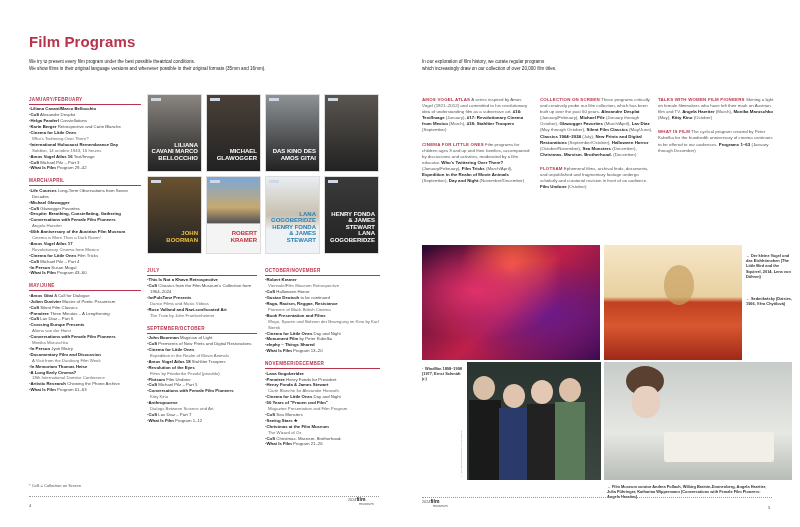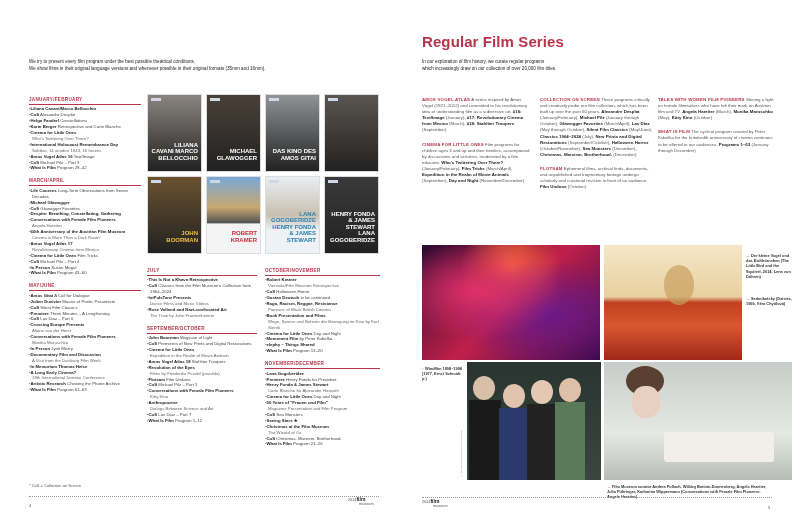--- a/index.html
+++ b/index.html
@@ -43,20 +43,21 @@
   .photo { position: absolute; overflow: hidden; }
   .caption { position: absolute; font-size: 3.9px; line-height: 5.2px; color: #333; font-weight: bold; }
   .caption .arrow { color: #b8344a; }
 </style>
 </head>
 <body>
 
 <div class="gutter"></div>
 
 <div class="page left">
+  <div class="title" style="left:29px;top:33px;">Film Programs</div>
   <div class="intro" style="left:29px;top:58px;width:340px;">
     <div>We try to present every film program under the best possible theatrical conditions.</div>
     <div>We show films in their original language versions and whenever possible in their original formats (35mm and 16mm).</div>
   </div>
 
   <div class="col" style="left:29px;top:97px;width:112px;">
     <div class="sec">
         <div class="sec-h">JANUARY/FEBRUARY</div>
         <div class="item"><b>Liliana Cavani/Marco Bellocchio</b><span></span></div>
         <div class="item"><b>CoS</b><span> Alexandre Desplat</span></div>
@@ -211,21 +212,20 @@
   <div class="footnote">* CoS = Collection on Screen</div>
   <div class="footer-line" style="left:29px;width:350px;"></div>
   <div class="pageno" style="left:29px;">4</div>
   <div class="brand" style="left:348px;">
     <span>2024</span><b>film</b><br>
     <span style="padding-left:11px;">museum</span>
   </div>
 </div>
 
 <div class="page right">
-  <div class="title" style="left:22px;top:33px;">Regular Film Series</div>
   <div class="intro" style="left:22px;top:58px;width:200px;">
     <div>In our exploration of film history, we curate regular programs</div>
     <div>which increasingly draw on our collection of over 20,000 film titles.</div>
   </div>
 
   <div class="rcol" style="left:22px;top:97px;width:110px;">
     <p><span class="rh">AMOS VOGEL ATLAS</span><span> A series inspired by Amos Vogel (1921–2012) and committed to his revolutionary idea of understanding film as a subversive art. </span><b>#16: Text/Image</b><span> (January), </span><b>#17: Revolutionary Cinema from Mexico</b><span> (March), </span><b>#18: Stahltier Troopers</b><span> (September)</span></p>
     <p><span class="rh">CINEMA FOR LITTLE ONES</span><span> Film programs for children ages 3 and up and their families, accompanied by discussions and activities, moderated by a film educator. </span><b>Who's Twittering Over There?</b><span> (January/February), </span><b>Film Tricks</b><span> (March/April), </span><b>Expedition in the Realm of Movie Animals</b><span> (September), </span><b>Day and Night</b><span> (November/December)</span></p>
   </div>
 

